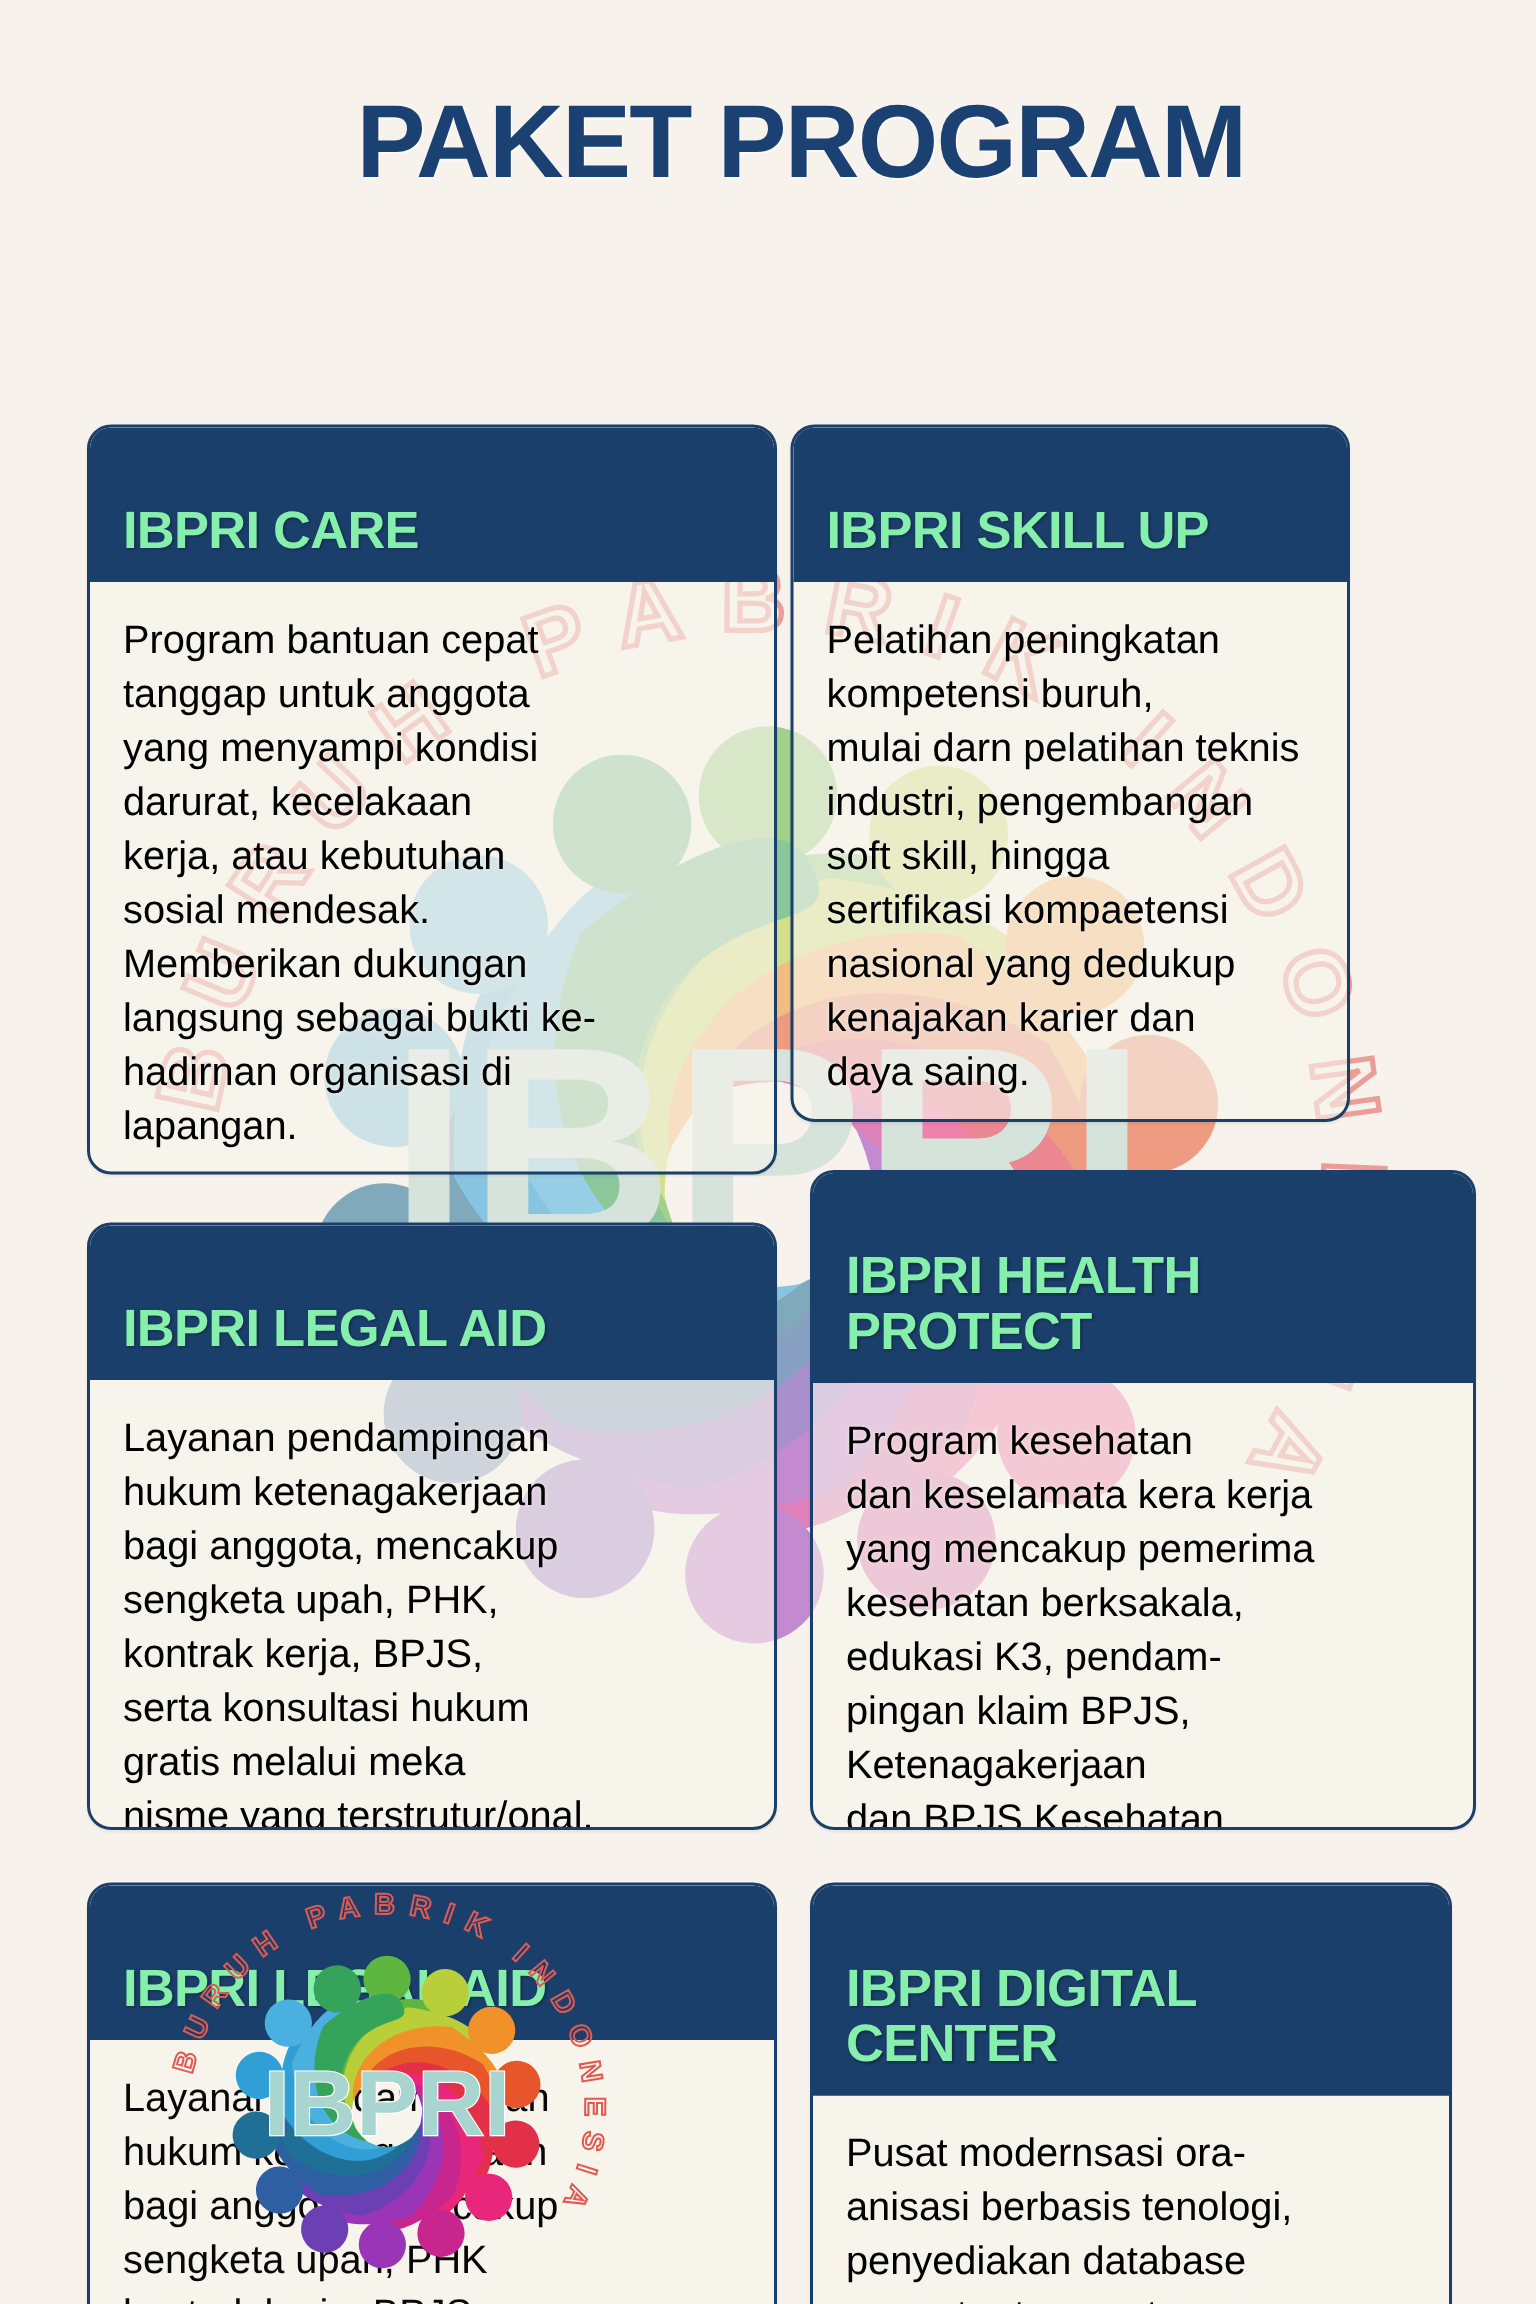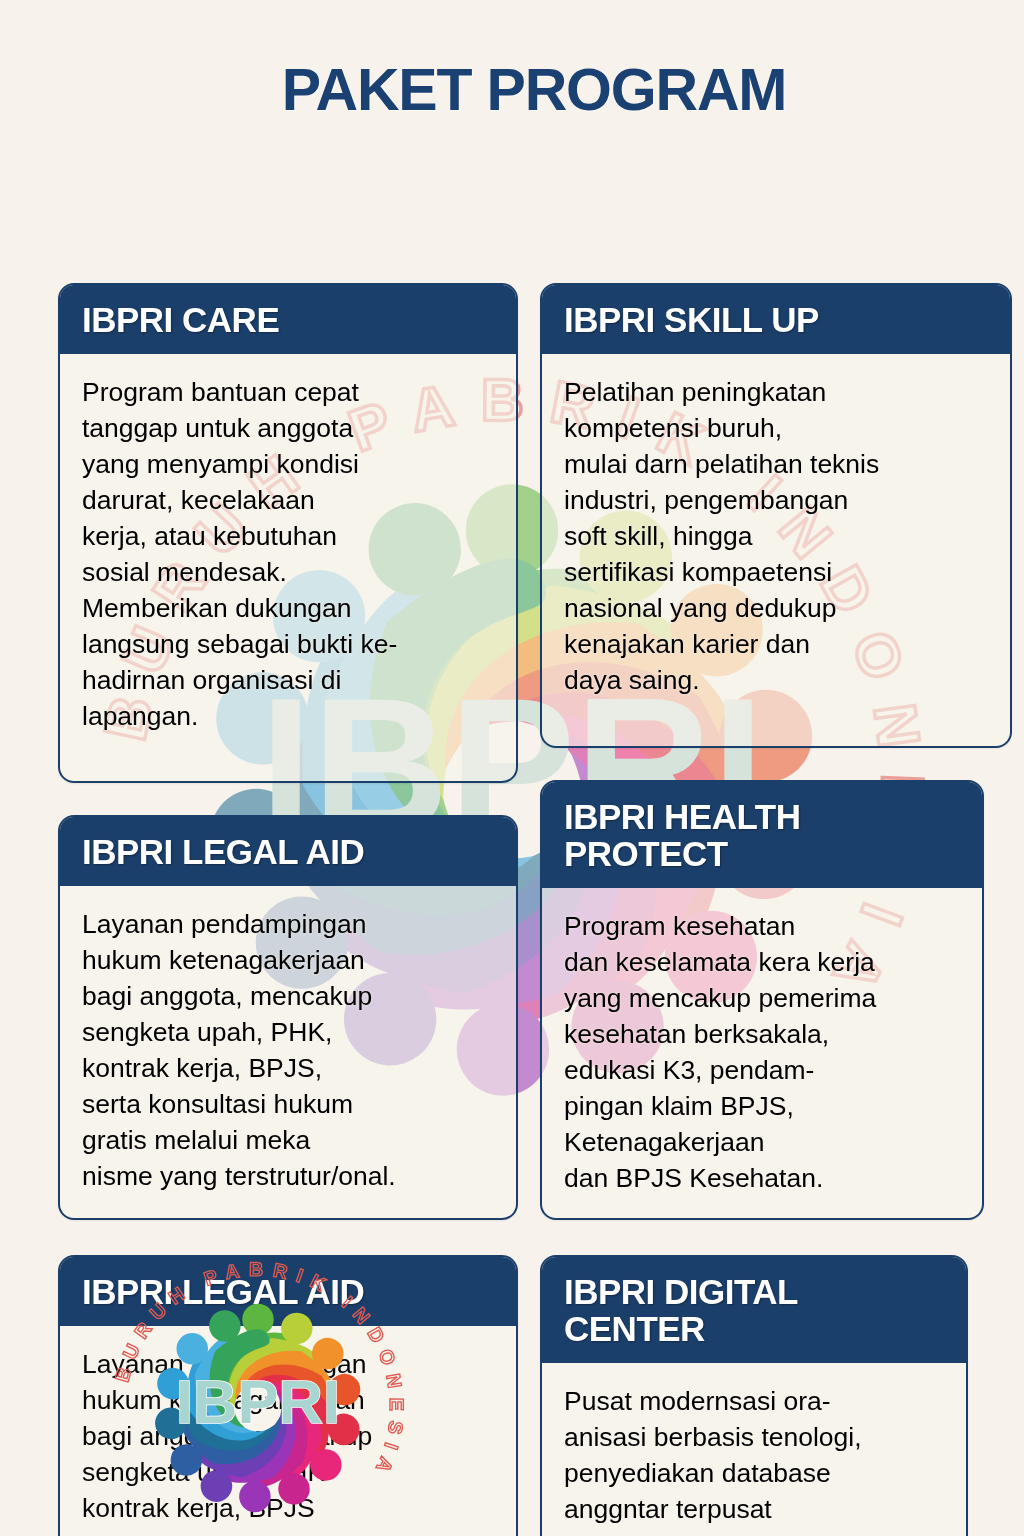--- a/index.html
+++ b/index.html
@@ -52,21 +52,21 @@
 
   
   .title {
     position: absolute;
     left: 0; right: 0;
     top: 62px;
     z-index: 2;
     text-align: center;
     color: #1b4173;
     font-weight: 800;
-    font-size: 59px;
+    font-size: 69px;
     line-height: 0.96;
     letter-spacing: -1.2px;
     text-shadow: 1px 1px 0 rgba(255,255,255,.55);
     padding-left: 44px;
   }
   .title .l2 { display: block; }
 
   
   .grid {
     position: absolute;
@@ -85,44 +85,45 @@
     box-shadow: 0 1px 2px rgba(0,0,0,.07);
   }
 
   .card-head {
     background: #1b3f6b;
     padding: 16px 22px 14px 22px;
     border-bottom: 2px solid #1b3f6b;
   }
 
   .card-head h2 {
-    color: #ffffff;
+    color: #86efac;
     font-size: 34px;
     font-weight: 800;
     line-height: 1.06;
     letter-spacing: -0.5px;
     text-shadow: 1px 1px 2px rgba(0,0,0,.35);
+    margin-top: 34px;
   }
 
   .card-body {
     padding: 20px 22px 18px 22px;
   }
 
   .card-body p {
     color: #000000;
     font-size: 26.5px;
     line-height: 1.36;
     font-weight: 400;
     white-space: pre-line;
     text-shadow: 0 0 3px rgba(247,243,236,.75);
   }
 
   
   #card-care        { left: 0;     top: 0;    width: 460px; height: 500px; }
-  #card-skill       { left: 482px; top: 0;    width: 472px; height: 465px; }
+  #card-skill       { left: 469px; top: 0;    width: 373px; height: 465px; }
   #card-legal       { left: 0;     top: 532px; width: 460px; height: 405px; }
   #card-health      { left: 482px; top: 497px; width: 444px; height: 440px; }
   #card-legal2      { left: 0;     top: 972px; width: 460px; height: 300px; }
   #card-digital     { left: 482px; top: 972px; width: 428px; height: 300px; }
 
   #card-care .card-head h2,
   #card-legal .card-head h2,
   #card-legal2 .card-head h2 { font-size: 35px; }
 
   #card-skill .card-head h2 { font-size: 35px; }

